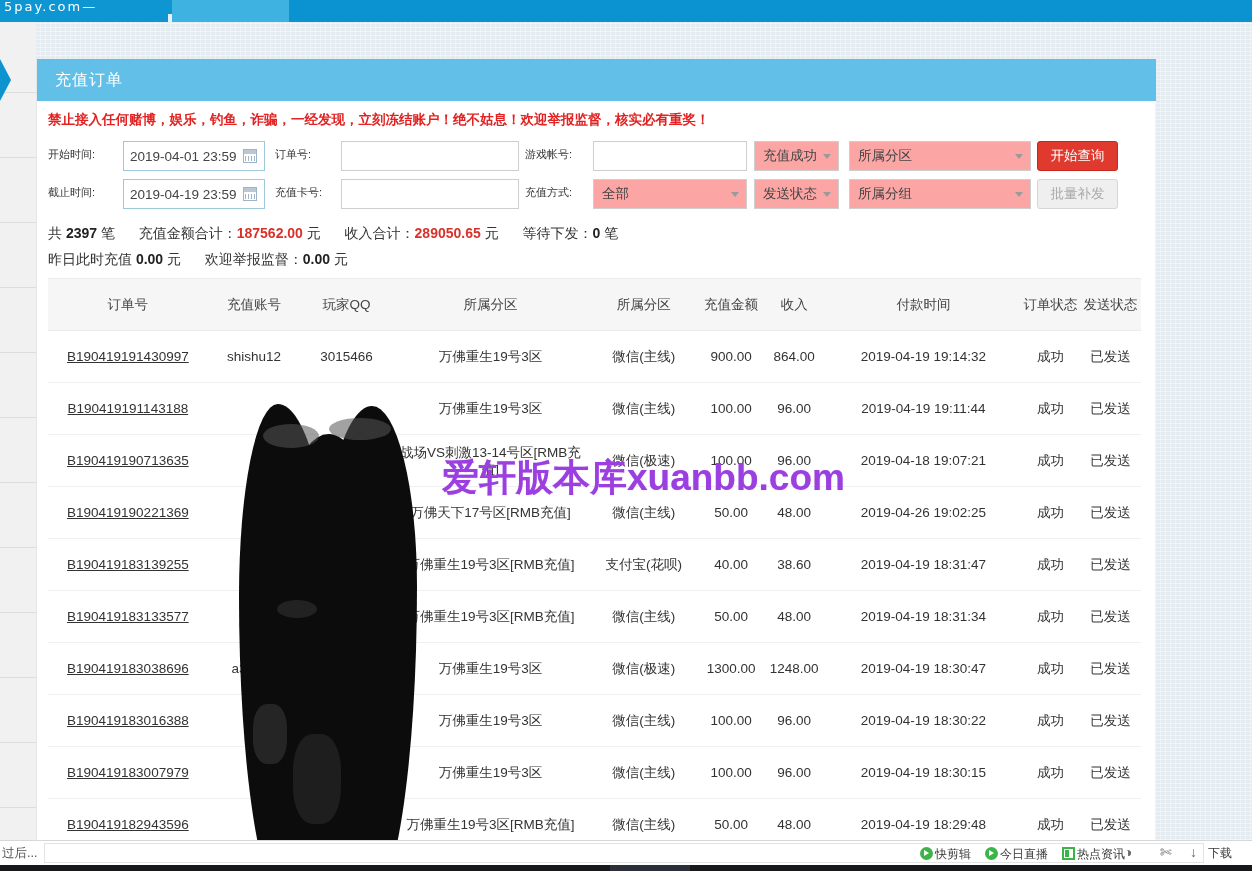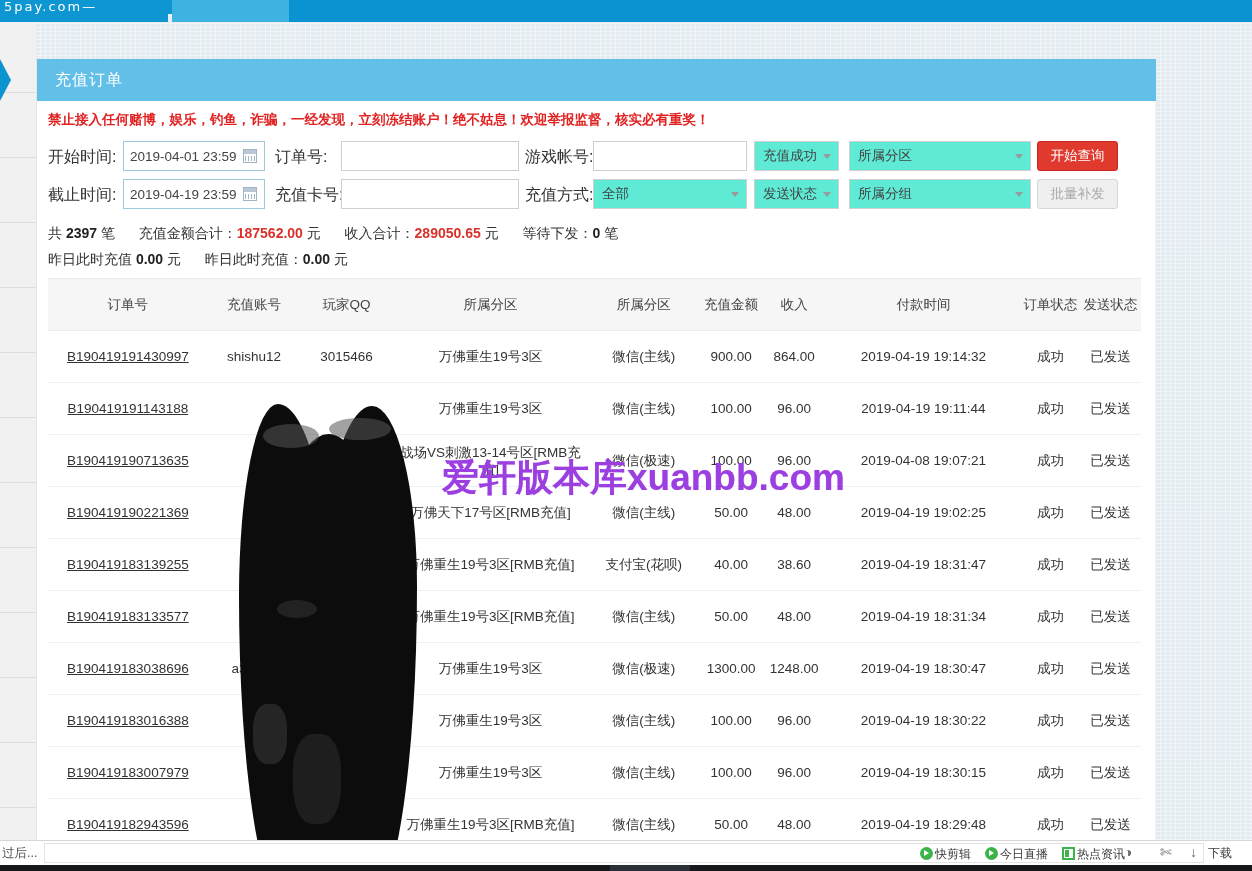--- a/index.html
+++ b/index.html
@@ -87,21 +87,21 @@
     white-space: nowrap;
   }
 
   
   .frow { position: absolute; left: 0; height: 32px; }
   #frow1 { top: 82px; }
   #frow2 { top: 120px; }
 
   .flabel {
     position: absolute; top: 6px;
-    font-size: 16px; color: #333333; white-space: nowrap;
+    font-size: 11px; color: #333333; white-space: nowrap;
   }
   .ftext {
     position: absolute; top: 0;
     height: 30px;
     border: 1px solid #cfcfcf;
     background: #ffffff;
     font-size: 13.5px; color: #333333;
     padding: 0 6px;
     font-family: "Liberation Sans", sans-serif;
     outline: none;
@@ -123,21 +123,21 @@
   }
   .cal-icon::after {
     content: ""; position: absolute; left: 1px; top: 6px; right: 1px; bottom: 1px;
     background:
       repeating-linear-gradient(90deg, #9fb4c4 0px, #9fb4c4 1px, #ffffff 1px, #ffffff 3px),
       repeating-linear-gradient(0deg, #9fb4c4 0px, #9fb4c4 1px, #ffffff 1px, #ffffff 3px);
   }
 
   .fsel {
     position: absolute; top: 0; height: 30px;
-    border: 1px solid #cfcfcf; background: #5eead4;
+    border: 1px solid #cfcfcf; background: #fca5a5;
     font-size: 13.5px; color: #444444;
     padding-left: 8px; padding-right: 28px;
     line-height: 28px; white-space: nowrap;
   }
   .fsel .caret {
     position: absolute; right: 7px; top: 12px;
     width: 0; height: 0;
     border-left: 4px solid transparent;
     border-right: 4px solid transparent;
     border-top: 5px solid #9a9a9a;
@@ -375,21 +375,21 @@
     <span class="sep"></span>
     <span>等待下发：</span><span class="num-bold">0</span>
     <span>笔</span>
   </div>
 
   <div id="sum2">
     <span>昨日此时充值</span>
     <span class="num-bold">0.00</span>
     <span>元</span>
     <span class="sep"></span>
-    <span>昨日此时充值：</span><span class="num-bold">0.00</span>
+    <span>欢迎举报监督：</span><span class="num-bold">0.00</span>
     <span>元</span>
   </div>
 
   <table id="data-table">
     <colgroup>
       <col style="width:152px">
       <col style="width:88px">
       <col style="width:88px">
       <col style="width:186px">
       <col style="width:106px">
@@ -439,33 +439,33 @@
           <td class="c-sent">已发送</td>
         </tr>
         <tr>
           <td class="c-order">B190419190713635</td>
           <td></td>
           <td></td>
           <td>战场VS刺激13-14号区[RMB充值]</td>
           <td>微信(极速)</td>
           <td>100.00</td>
           <td>96.00</td>
-          <td>2019-04-08 19:07:21</td>
+          <td>2019-04-18 19:07:21</td>
           <td class="c-ok">成功</td>
           <td class="c-sent">已发送</td>
         </tr>
         <tr>
           <td class="c-order">B190419190221369</td>
           <td></td>
           <td></td>
           <td>万佛天下17号区[RMB充值]</td>
           <td>微信(主线)</td>
           <td>50.00</td>
           <td>48.00</td>
-          <td>2019-04-19 19:02:25</td>
+          <td>2019-04-26 19:02:25</td>
           <td class="c-ok">成功</td>
           <td class="c-sent">已发送</td>
         </tr>
         <tr>
           <td class="c-order">B190419183139255</td>
           <td></td>
           <td></td>
           <td>万佛重生19号3区[RMB充值]</td>
           <td>支付宝(花呗)</td>
           <td>40.00</td>

